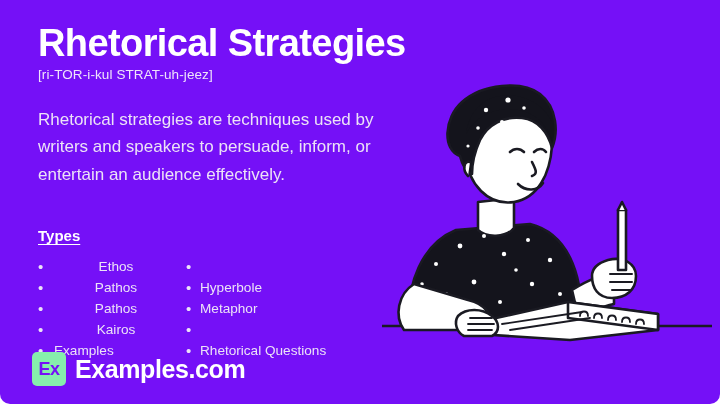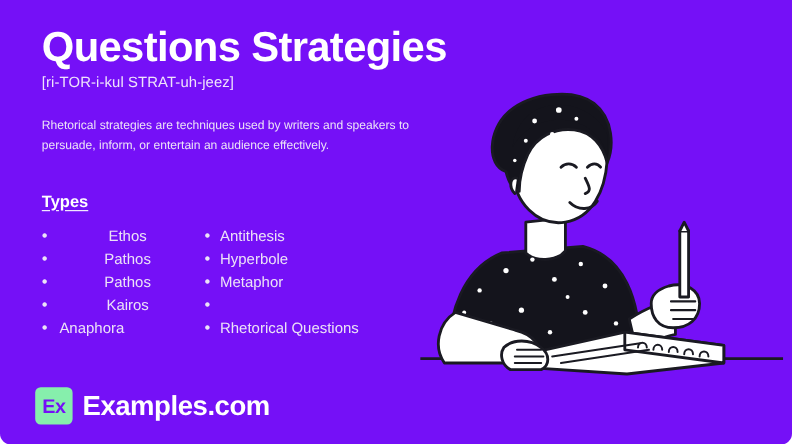--- a/index.html
+++ b/index.html
@@ -39,21 +39,21 @@
 
   .pronunciation {
     font-size: 13.5px;
     color: #efe3fb;
     margin-top: 3px;
     letter-spacing: 0.1px;
   }
 
   .description {
     margin-top: 24px;
-    font-size: 11px;
+    font-size: 17px;
     line-height: 1.62;
     color: #ece2f7;
     width: 345px;
   }
 
   .types-heading {
     margin-top: 22px;
     font-size: 15px;
     font-weight: bold;
     color: #ffffff;
@@ -144,21 +144,21 @@
   }
   .illustration svg { display: block; }
 </style>
 </head>
 <body>
 
 <div class="slide">
 
   <div class="content">
 
-    <h1 class="title">Questions Strategies</h1>
+    <h1 class="title">Rhetorical Strategies</h1>
 
     <div class="pronunciation">[ri-TOR-i-kul STRAT-uh-jeez]</div>
 
     <p class="description">Rhetorical strategies are techniques used by writers and speakers to persuade, inform, or entertain an audience effectively.</p>
 
     <div class="types-heading">Types</div>
 
     <div class="lists">
 
       <ul class="col col-a">
@@ -173,28 +173,27 @@
         <li class="li">
           <span class="bullet">•</span>
           <span class="li-text">Pathos</span>
         </li>
         <li class="li">
           <span class="bullet">•</span>
           <span class="li-text">Kairos</span>
         </li>
         <li class="li">
           <span class="bullet">•</span>
-          <span class="li-text">Anaphora</span>
+          <span class="li-text">Examples</span>
         </li>
       </ul>
 
       <ul class="col col-b">
         <li class="li">
           <span class="bullet">•</span>
-          <span class="li-text">Antithesis</span>
         </li>
         <li class="li">
           <span class="bullet">•</span>
           <span class="li-text">Hyperbole</span>
         </li>
         <li class="li">
           <span class="bullet">•</span>
           <span class="li-text">Metaphor</span>
         </li>
         <li class="li">

